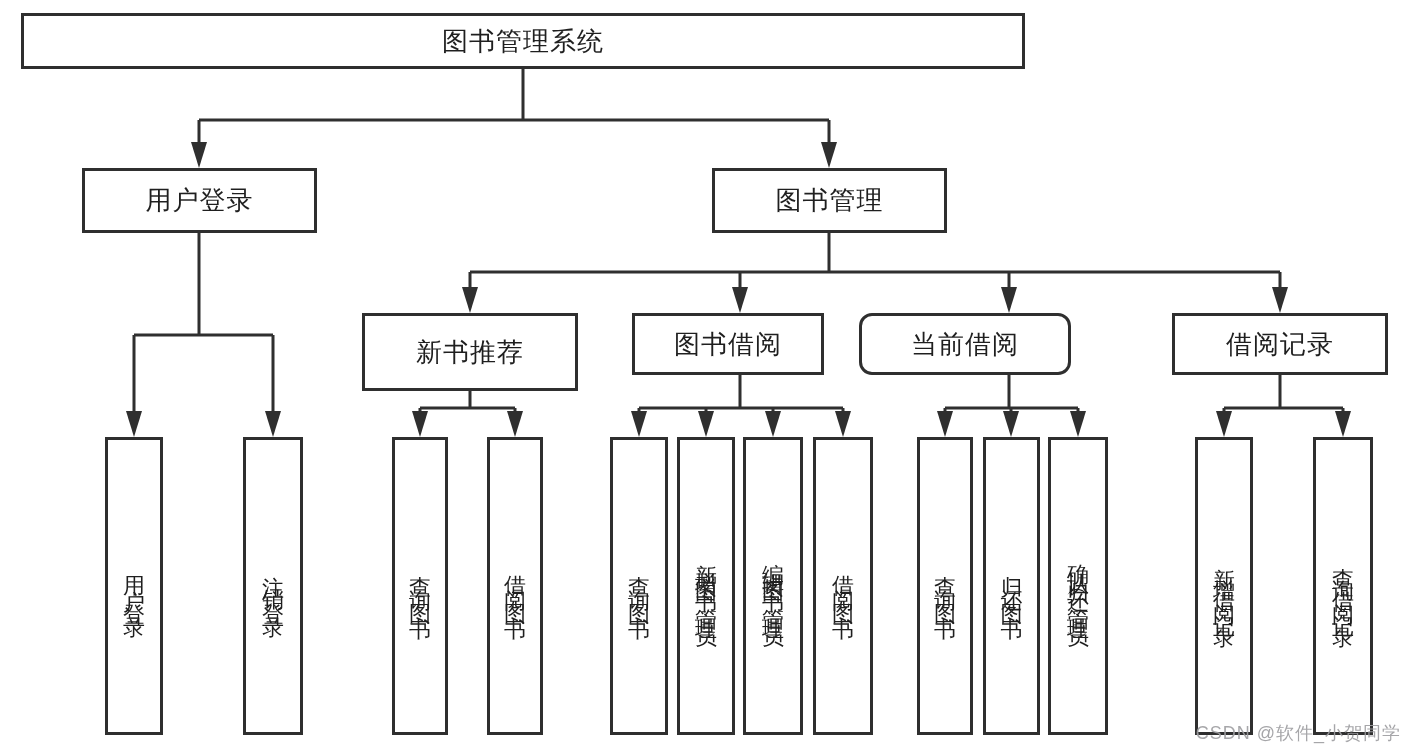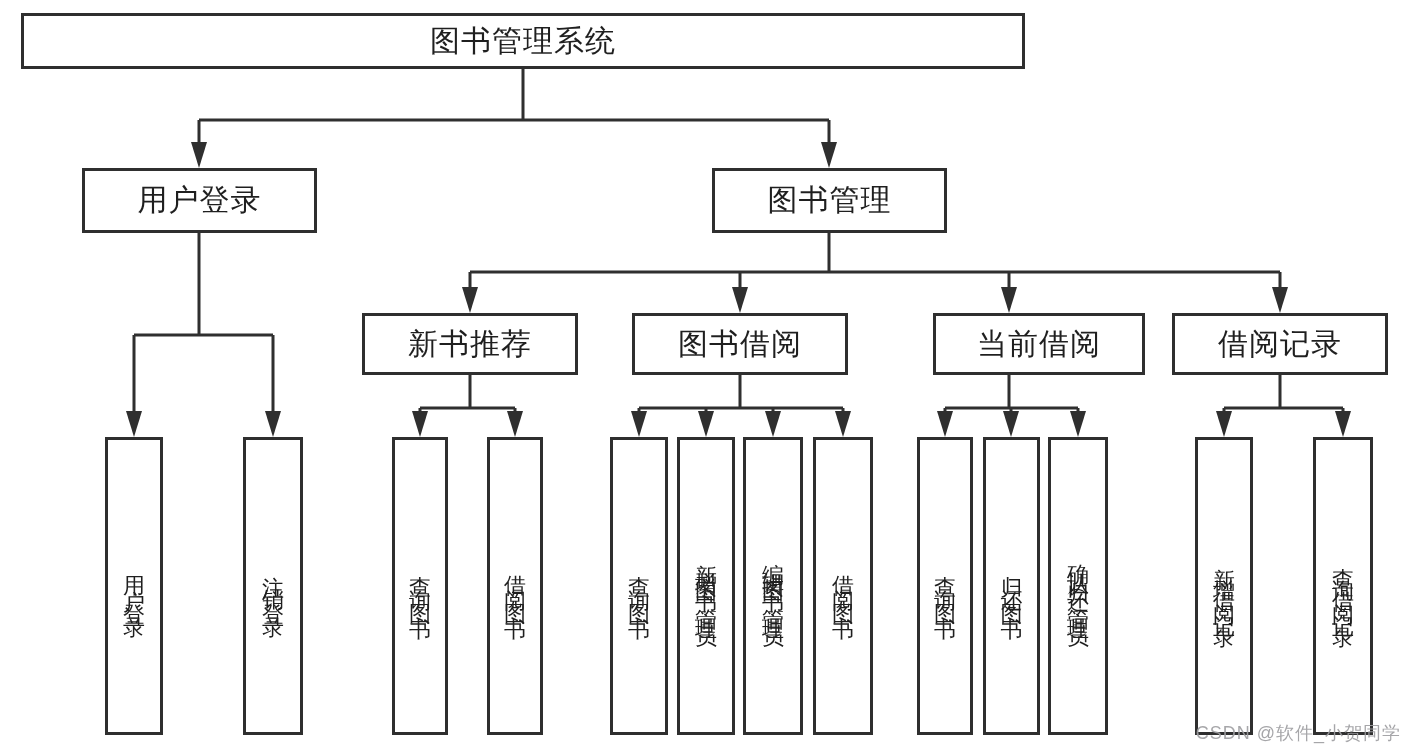--- a/index.html
+++ b/index.html
@@ -23,21 +23,21 @@
   }
   .node {
     position: absolute;
     box-sizing: border-box;
     border: 3px solid #2f2f2f;
     background: #ffffff;
     display: flex;
     align-items: center;
     justify-content: center;
     color: #1f1f1f;
-    font-size: 30px;
+    font-size: 26px;
     letter-spacing: 1px;
     white-space: nowrap;
   }
   .leaf {
     position: absolute;
     box-sizing: border-box;
     border: 3px solid #2f2f2f;
     background: #ffffff;
     display: flex;
     align-items: center;
@@ -107,27 +107,27 @@
     <span>图书管理系统</span>
   </div>
 
   <div class="node" style="left:82px; top:168px; width:235px; height:65px;">
     <span>用户登录</span>
   </div>
   <div class="node" style="left:712px; top:168px; width:235px; height:65px;text-align:right;">
     <span>图书管理</span>
   </div>
 
-  <div class="node" style="left:362px; top:313px; width:216px; height:62px;">
+  <div class="node" style="left:362px; top:313px; width:216px; height:78px;">
     <span>新书推荐</span>
   </div>
-  <div class="node" style="left:632px; top:313px; width:216px; height:62px;">
+  <div class="node" style="left:632px; top:313px; width:192px; height:62px;">
     <span>图书借阅</span>
   </div>
-  <div class="node" style="left:933px; top:313px; width:212px; height:62px;">
+  <div class="node" style="left:859px; top:313px; width:212px; height:62px;border-radius:13px;">
     <span>当前借阅</span>
   </div>
   <div class="node" style="left:1172px; top:313px; width:216px; height:62px;">
     <span>借阅记录</span>
   </div>
 
   <div class="leaf" style="left:105px; top:437px; width:58px; height:298px;">
     <span class="vtext">用户登录</span>
   </div>
   <div class="leaf" style="left:243px; top:437px; width:60px; height:298px;">

